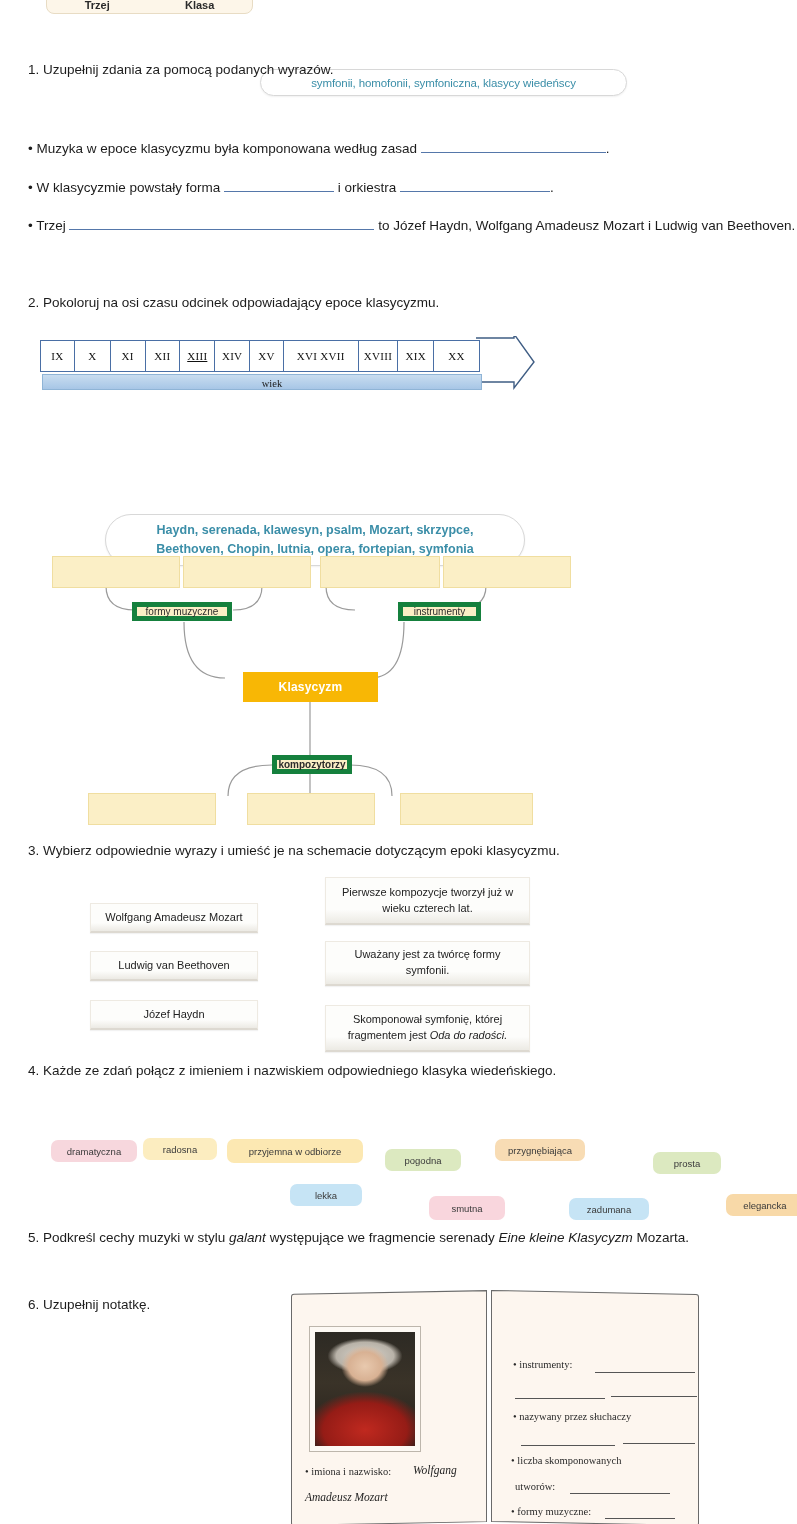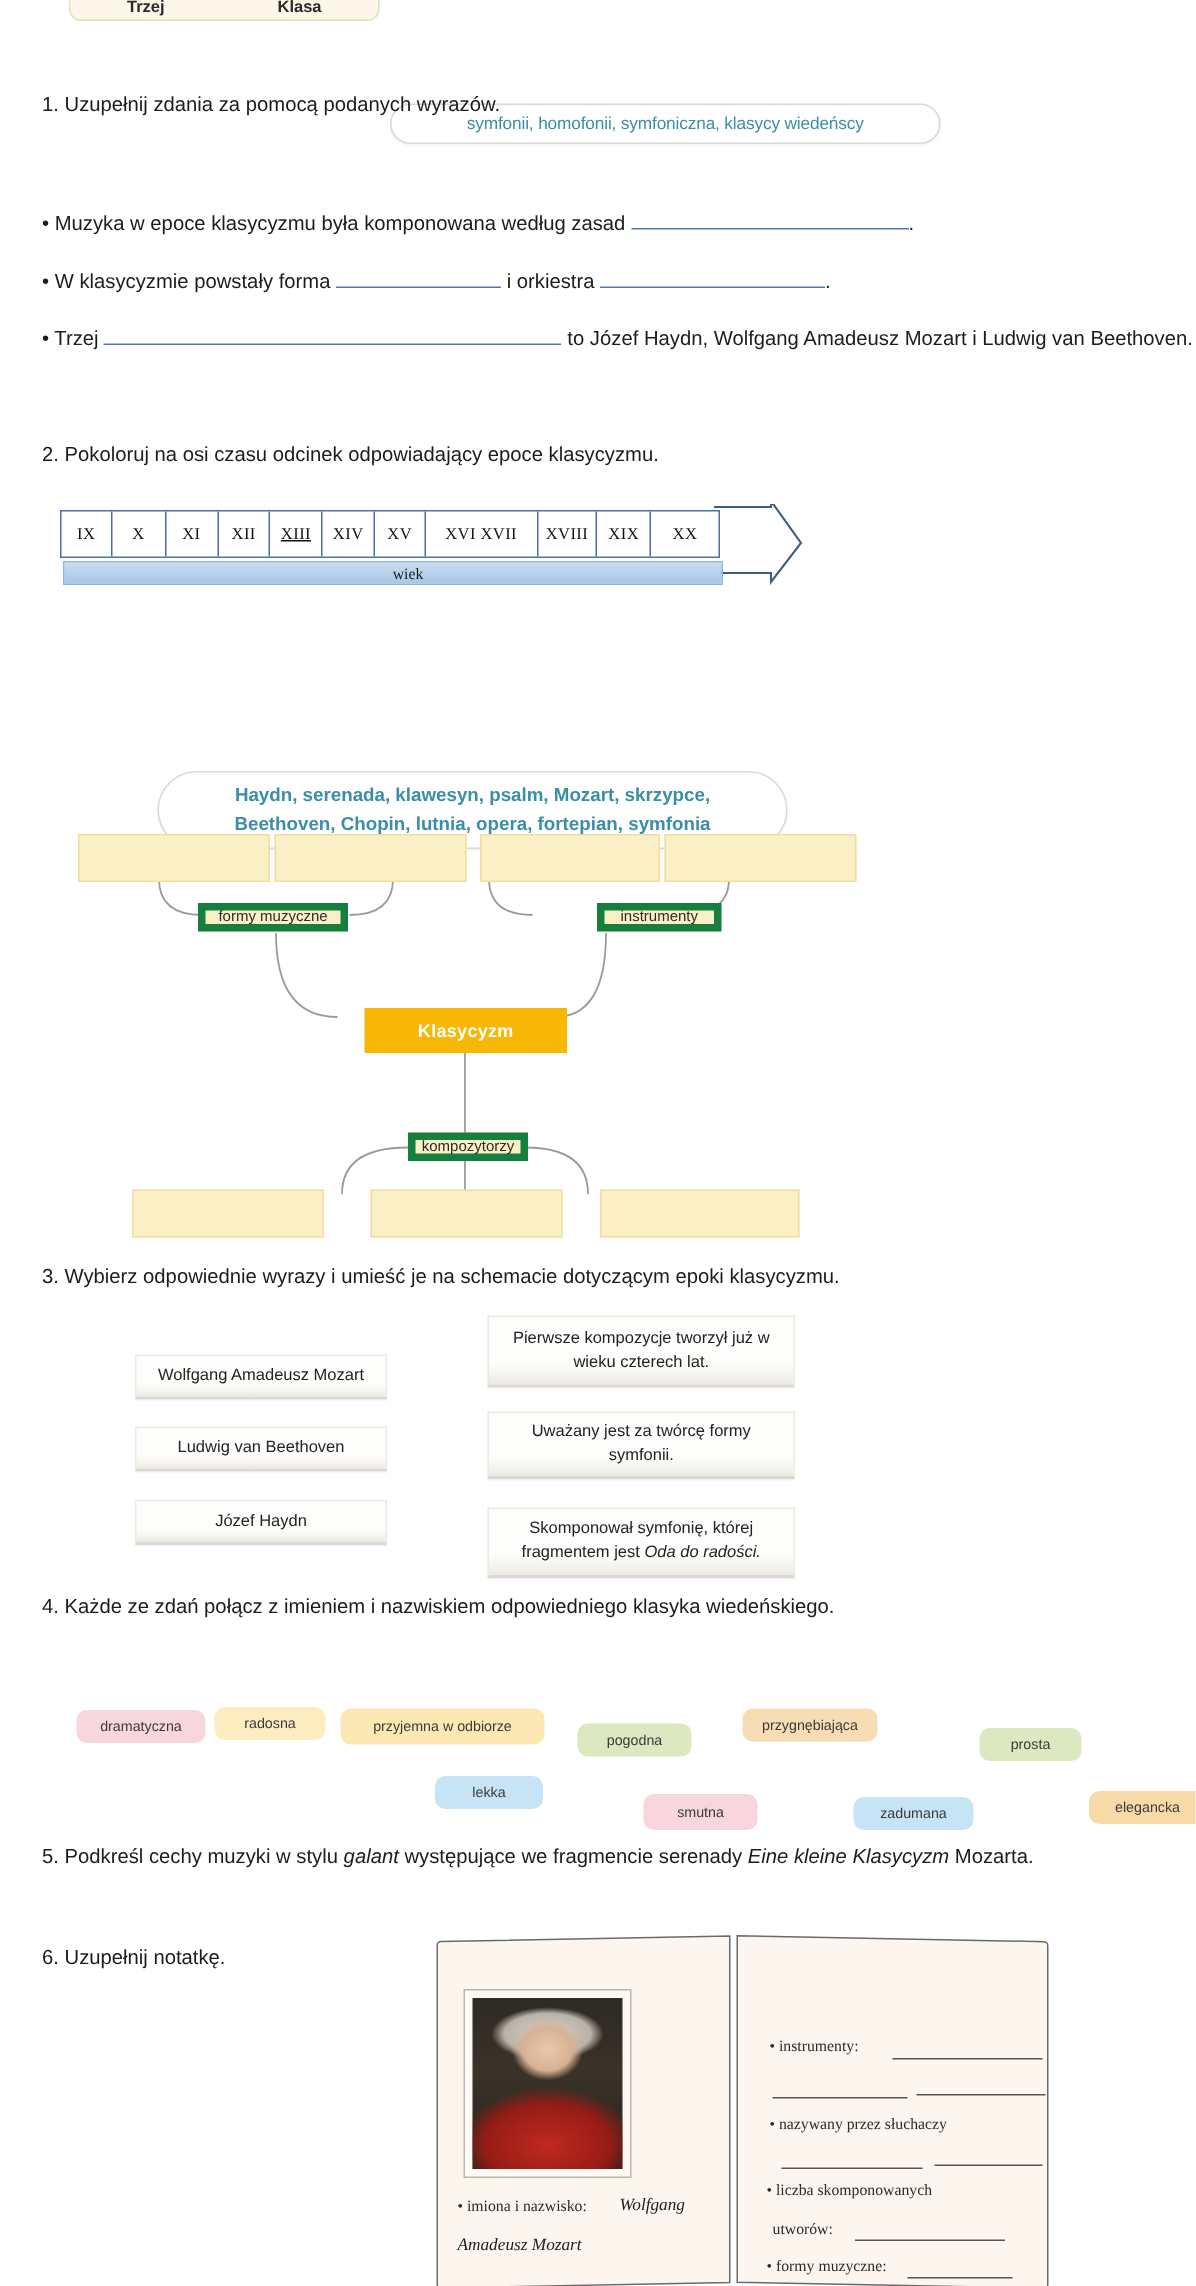--- a/index.html
+++ b/index.html
@@ -261,21 +261,21 @@
     <div class="sbox" style="left:12px;  top:8px;  width:128px; height:32px;"></div>
     <div class="sbox" style="left:143px; top:8px;  width:128px; height:32px;"></div>
     <div class="sbox" style="left:280px; top:8px;  width:120px; height:32px;"></div>
     <div class="sbox" style="left:403px; top:8px;  width:128px; height:32px;"></div>
 
     <div class="slabel" style="left:92px;  top:54px; width:100px; height:19px;">formy muzyczne</div>
     <div class="slabel" style="left:358px; top:54px; width:83px;  height:19px;">instrumenty</div>
 
     <div class="scenter" style="left:203px; top:124px; width:135px; height:30px;">Klasycyzm</div>
 
-    <div class="slabel" style="left:232px; top:207px; width:80px; height:19px;">kompozytorzy</div>
+    <div class="slabel" style="left:232px; top:207px; width:80px; height:19px;font-weight:bold;">kompozytorzy</div>
 
     <div class="sbox" style="left:48px;  top:245px; width:128px; height:32px;"></div>
     <div class="sbox" style="left:207px; top:245px; width:128px; height:32px;"></div>
     <div class="sbox" style="left:360px; top:245px; width:133px; height:32px;"></div>
   </div>
 
   <div class="prompt" style="left:28px; top:843px;">3. Wybierz odpowiednie wyrazy i umieść je na schemacie dotyczącym epoki klasycyzmu.</div>
 
   <div class="mcard" style="left:90px; top:903px; width:168px; height:30px;">Wolfgang Amadeusz Mozart</div>
   <div class="mcard" style="left:90px; top:951px; width:168px; height:30px;">Ludwig van Beethoven</div>

